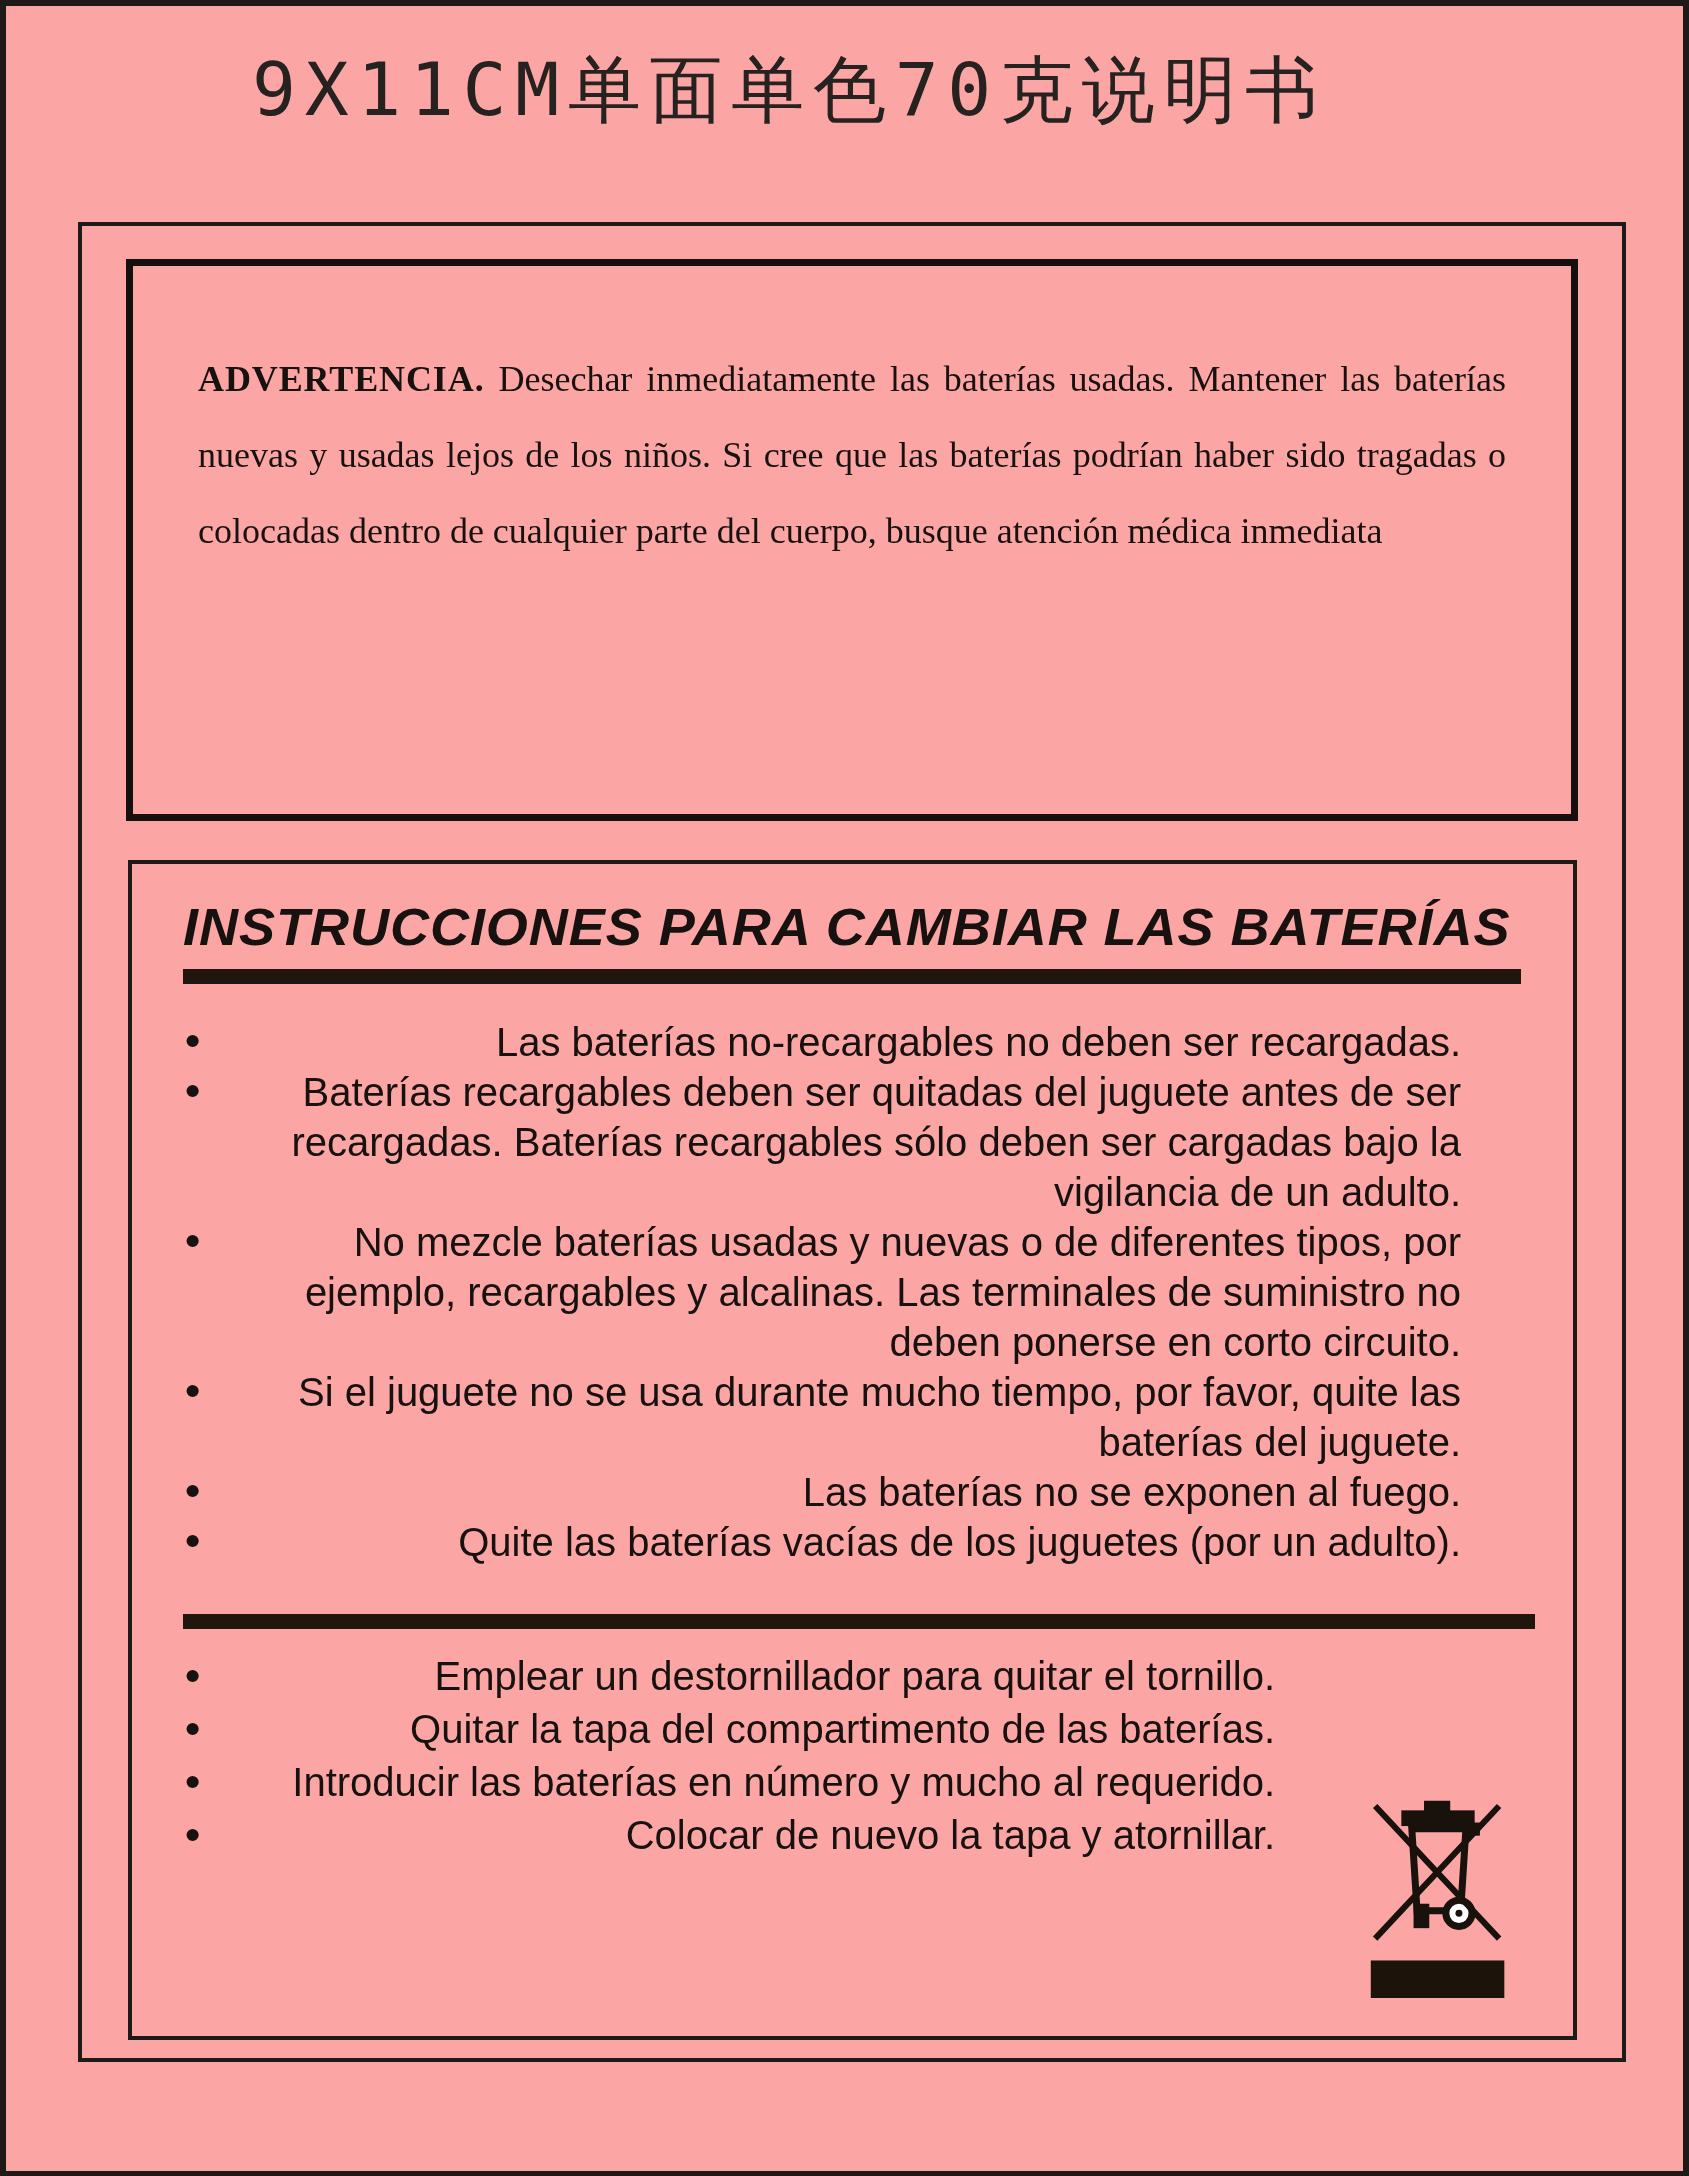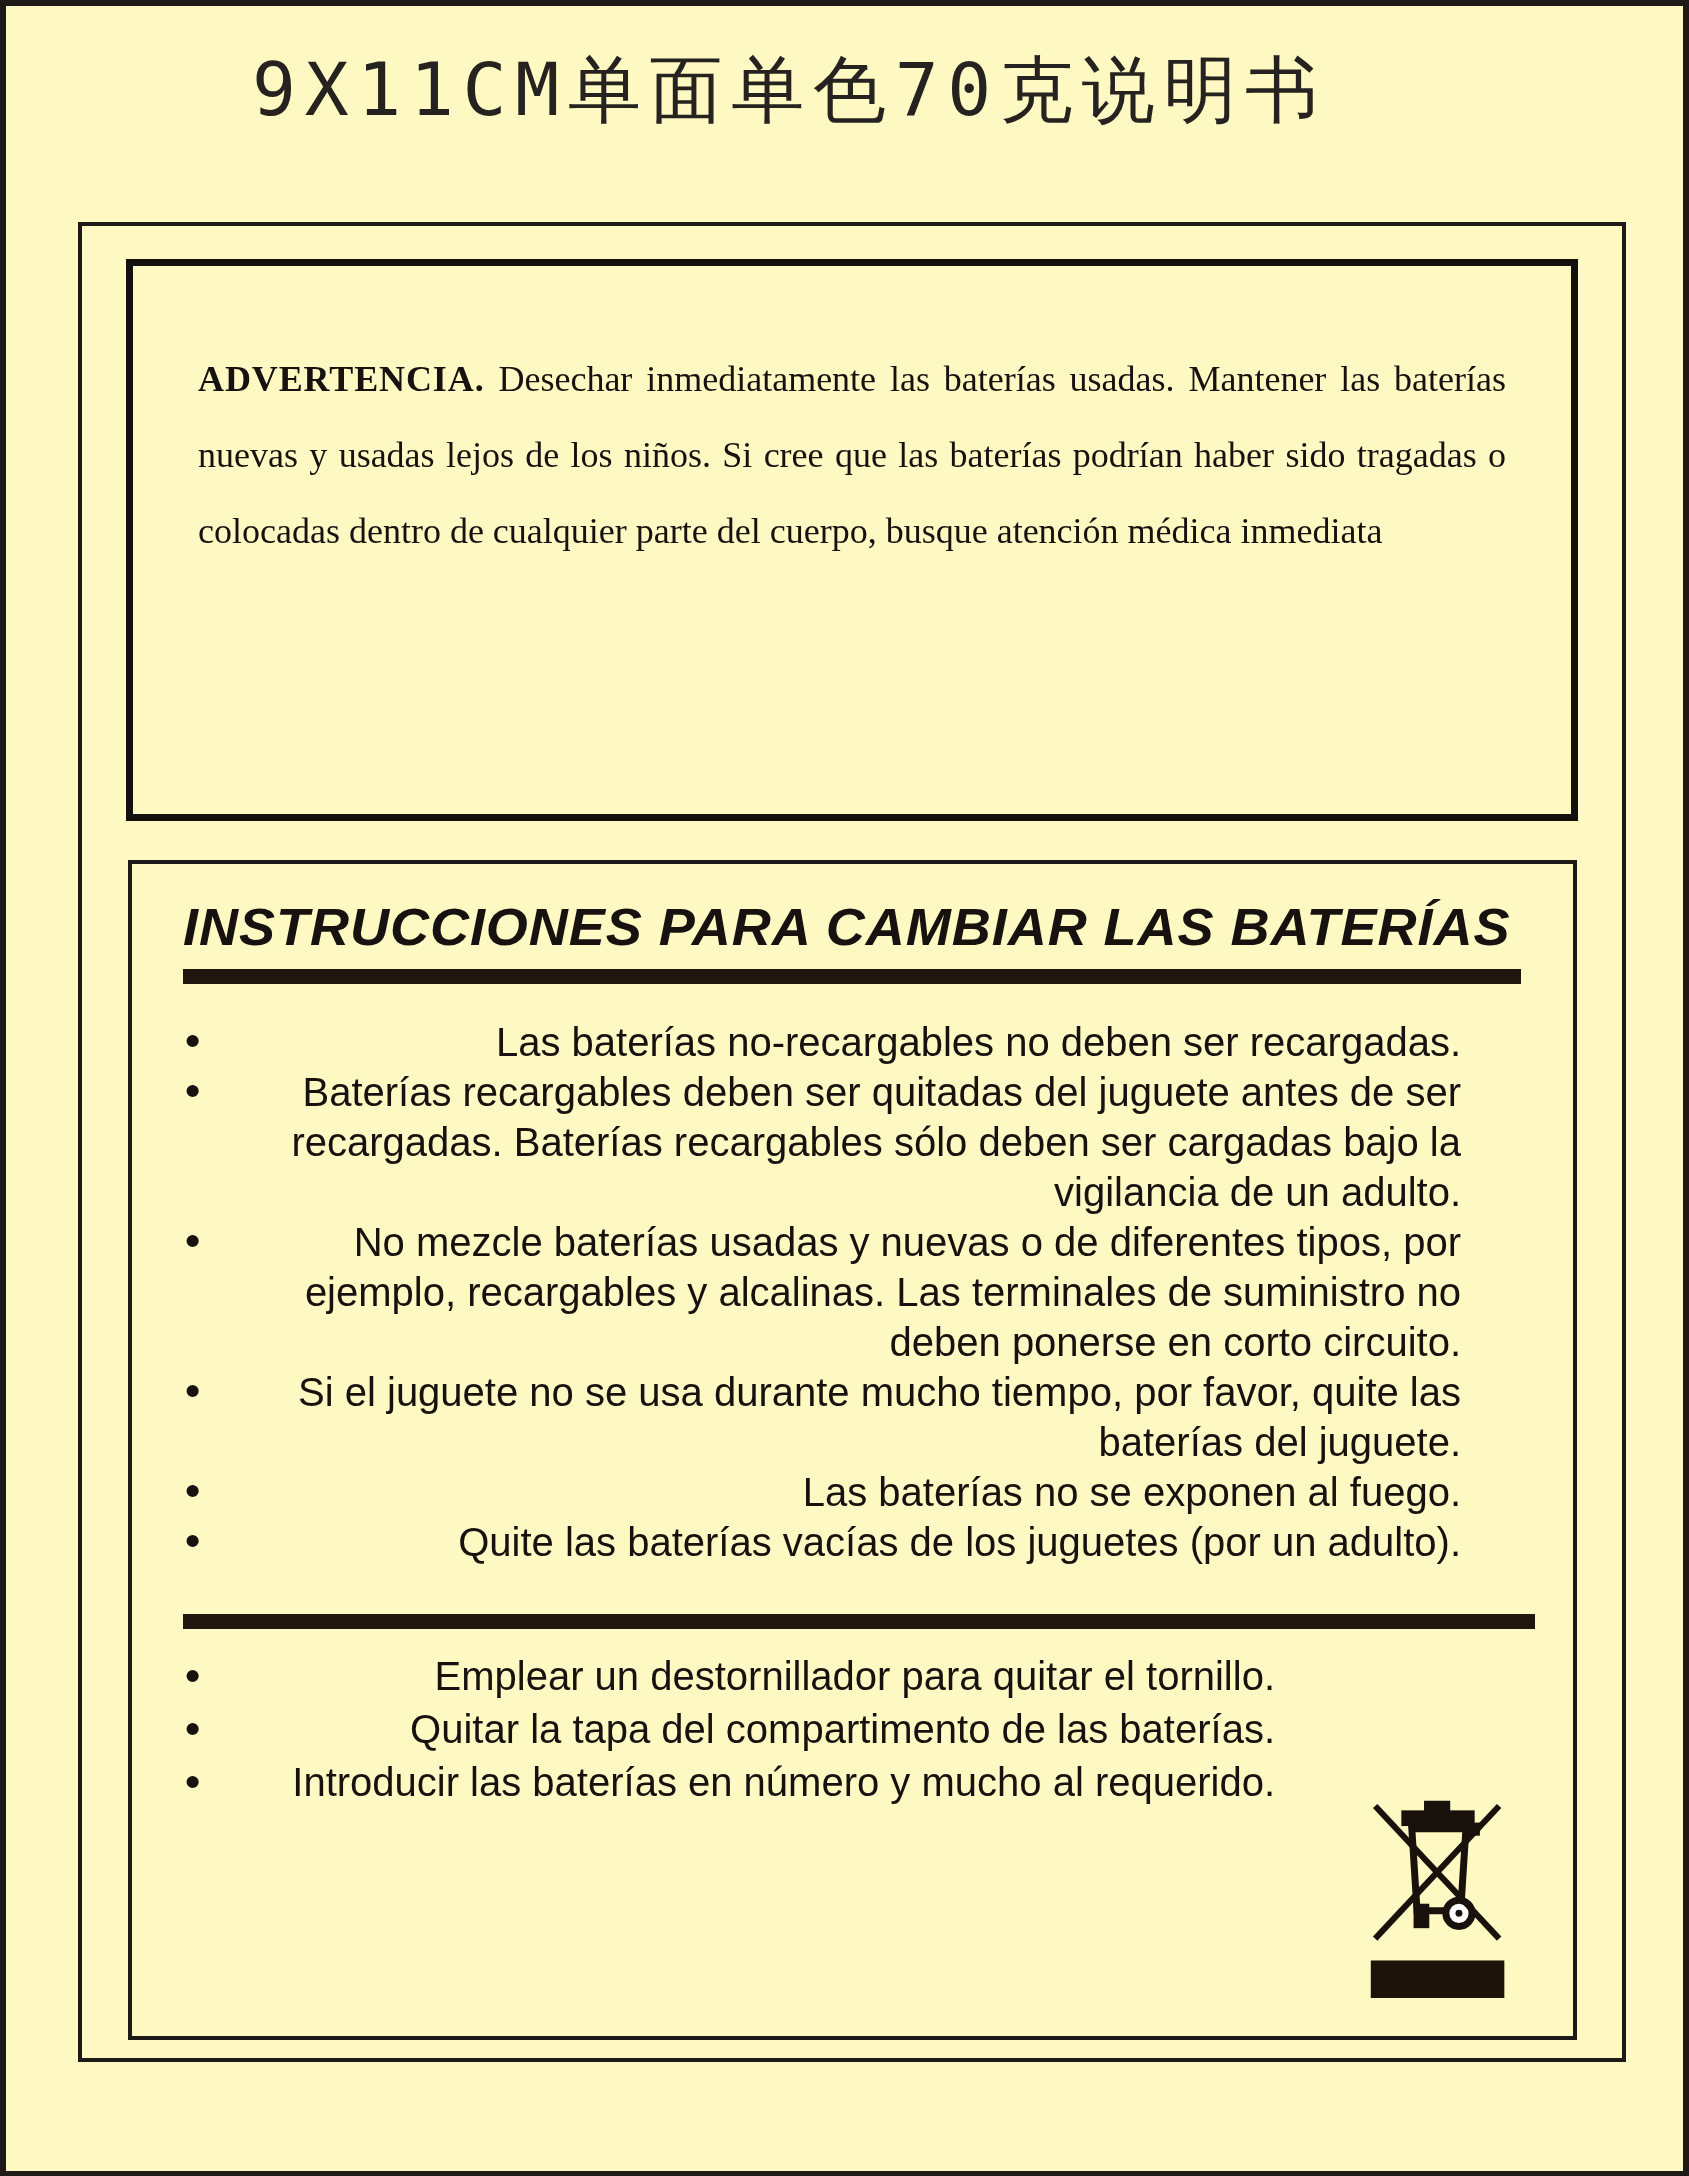--- a/index.html
+++ b/index.html
@@ -1,20 +1,20 @@
 <!DOCTYPE html>
 <html style="font-size:14px"><head>
 <meta charset="utf-8">
 <style>
   html,body{margin:0;padding:0;background:#ffffff;}
   .page{
     position:relative;
     width:1689px;height:2177px;
     box-sizing:border-box;
-    background:#fef9c3;
+    background:#fca5a5;
     border:6.1px solid #1d1a18;
     font-family:"Liberation Sans",sans-serif;
     color:#201b18;
     overflow:hidden;
   }
   .title{
     position:absolute;left:246px;top:42px;
     font-family:"DejaVu Sans Mono","DejaVu Sans",monospace;
     font-size:73px;line-height:84px;
     letter-spacing:8.7px;
@@ -122,20 +122,21 @@
       <li>Las baterías no se exponen al fuego.</li>
       <li>Quite las baterías vacías de los juguetes (por un adulto).</li>
     </ul>
 
     <div class="divider"></div>
 
     <ul class="bullets steps">
       <li>Emplear un destornillador para quitar el tornillo.</li>
       <li>Quitar la tapa del compartimento de las baterías.</li>
       <li>Introducir las baterías en número y mucho al requerido.</li>
+      <li>Colocar de nuevo la tapa y atornillar.</li>
     </ul>
 
     <div class="weee">
       <svg viewBox="0 0 160 228" xmlns="http://www.w3.org/2000/svg">
         <g fill="#18110c" stroke="none">
           <rect x="64" y="2" width="30" height="13"></rect>
           <rect x="38" y="13" width="84" height="18"></rect>
           <rect x="112" y="27" width="16" height="15"></rect>
         </g>
         <polygon points="50,34 112,34 106,128 56,128" fill="none" stroke="#18110c" stroke-width="8"></polygon>

